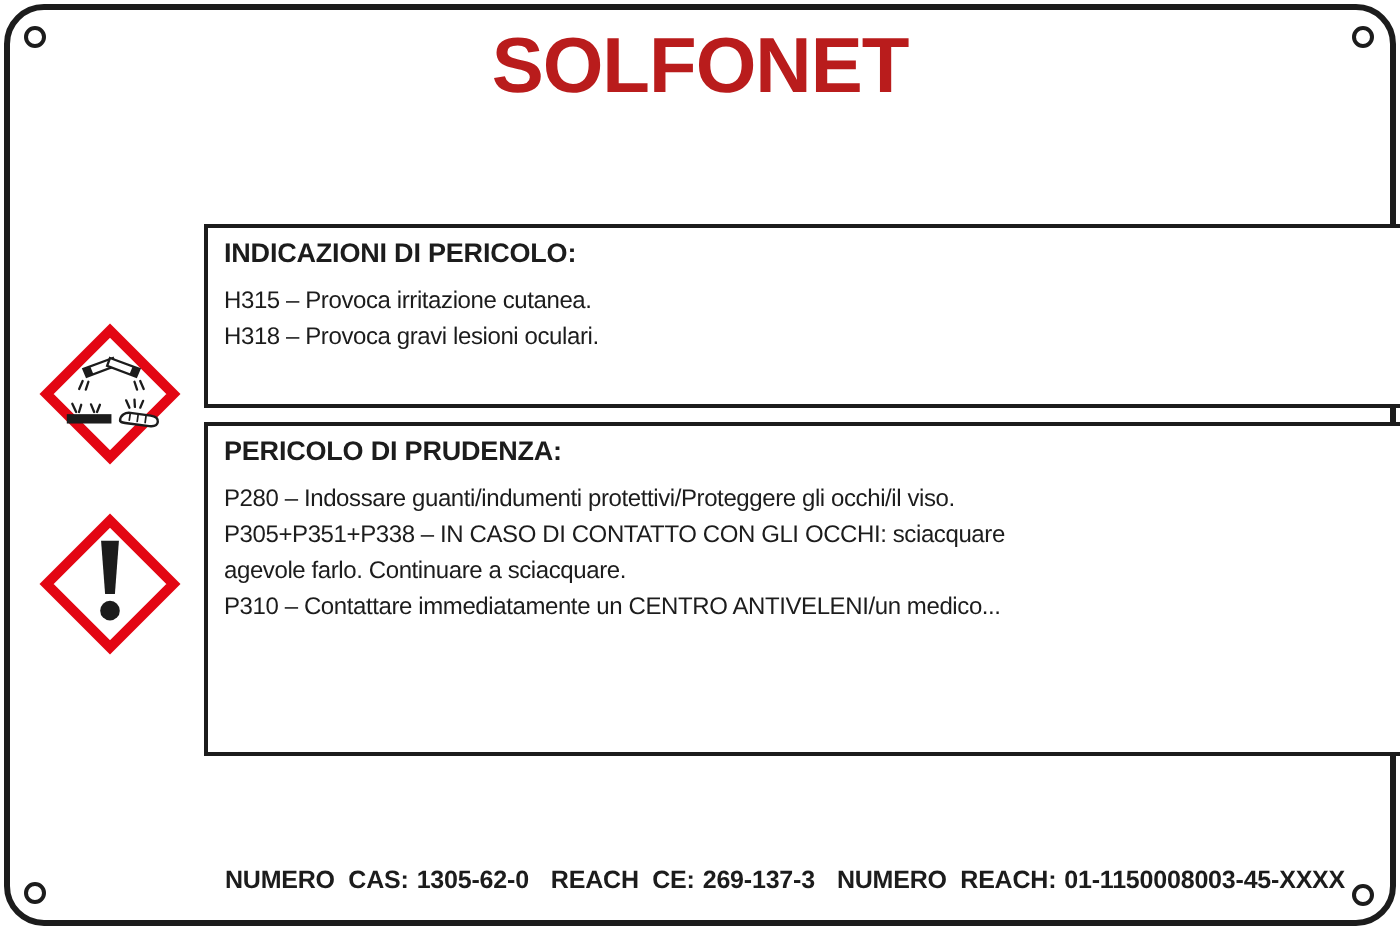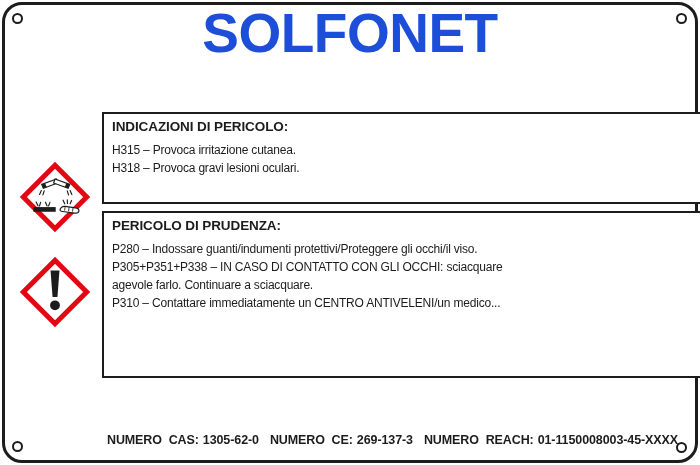--- a/index.html
+++ b/index.html
@@ -29,25 +29,25 @@
   .hole.tl { left: 12px;  top: 13px; }
   .hole.tr { left: 676px; top: 13px; }
   .hole.bl { left: 12px;  top: 441px; }
   .hole.br { left: 676px; top: 442px; }
 
   .title {
     position: absolute;
     left: 0; right: 0; top: 6px;
     margin: 0;
     text-align: center;
-    font-size: 55px;
+    font-size: 39px;
     line-height: 55px;
     font-weight: bold;
     letter-spacing: -0.5px;
-    color: #1d4ed8;
+    color: #b91c1c;
   }
 
   .picto {
     position: absolute;
     width: 72px; height: 72px;
     left: 19px;
   }
   .picto.ghs05 { top: 161px; }
   .picto.ghs07 { top: 256px; }
 
@@ -145,15 +145,15 @@
 <div class="box precaution">
   <div class="box-header">PERICOLO DI PRUDENZA:</div>
   <div class="box-line">P280 – Indossare guanti/indumenti protettivi/Proteggere gli occhi/il viso.</div>
   <div class="box-line">P305+P351+P338 – IN CASO DI CONTATTO CON GLI OCCHI: sciacquare</div>
   <div class="box-line">agevole farlo. Continuare a sciacquare.</div>
   <div class="box-line">P310 – Contattare immediatamente un CENTRO ANTIVELENI/un medico...</div>
 </div>
 
 <div class="footer">
   <span><span class="f-label">NUMERO  CAS:</span><span class="f-value">1305-62-0</span></span>
-  <span><span class="f-label">NUMERO  CE:</span><span class="f-value">269-137-3</span></span>
+  <span><span class="f-label">REACH  CE:</span><span class="f-value">269-137-3</span></span>
   <span><span class="f-label">NUMERO  REACH:</span><span class="f-value">01-1150008003-45-XXXX</span></span>
 </div>
 
 </body></html>

